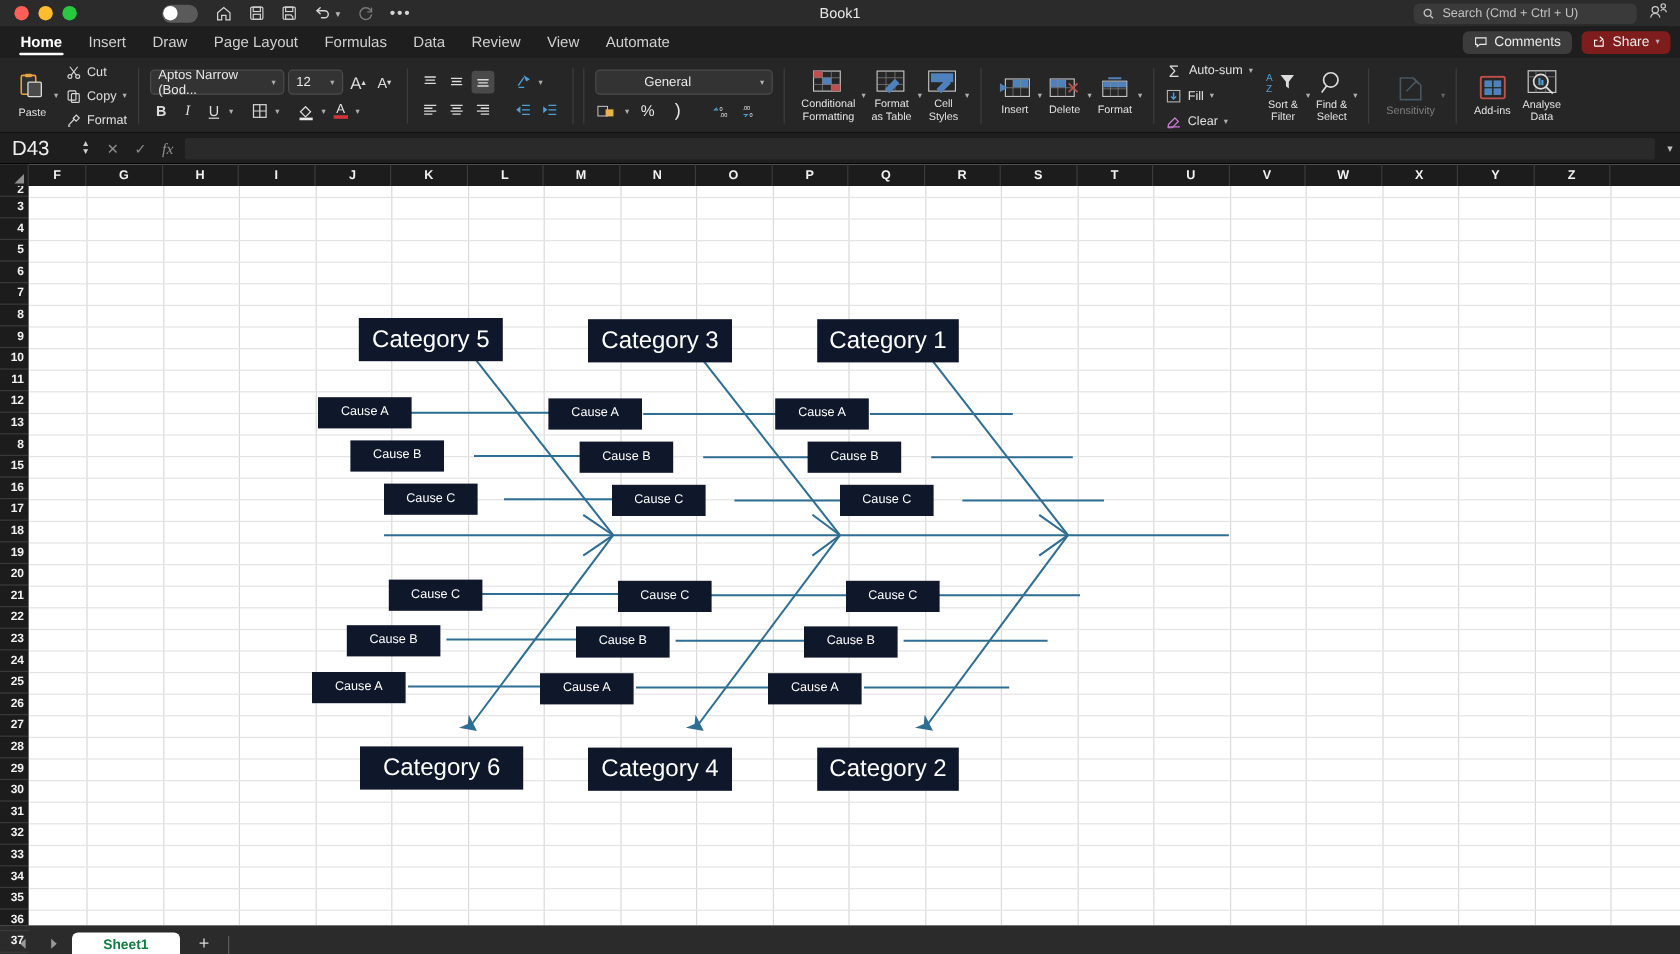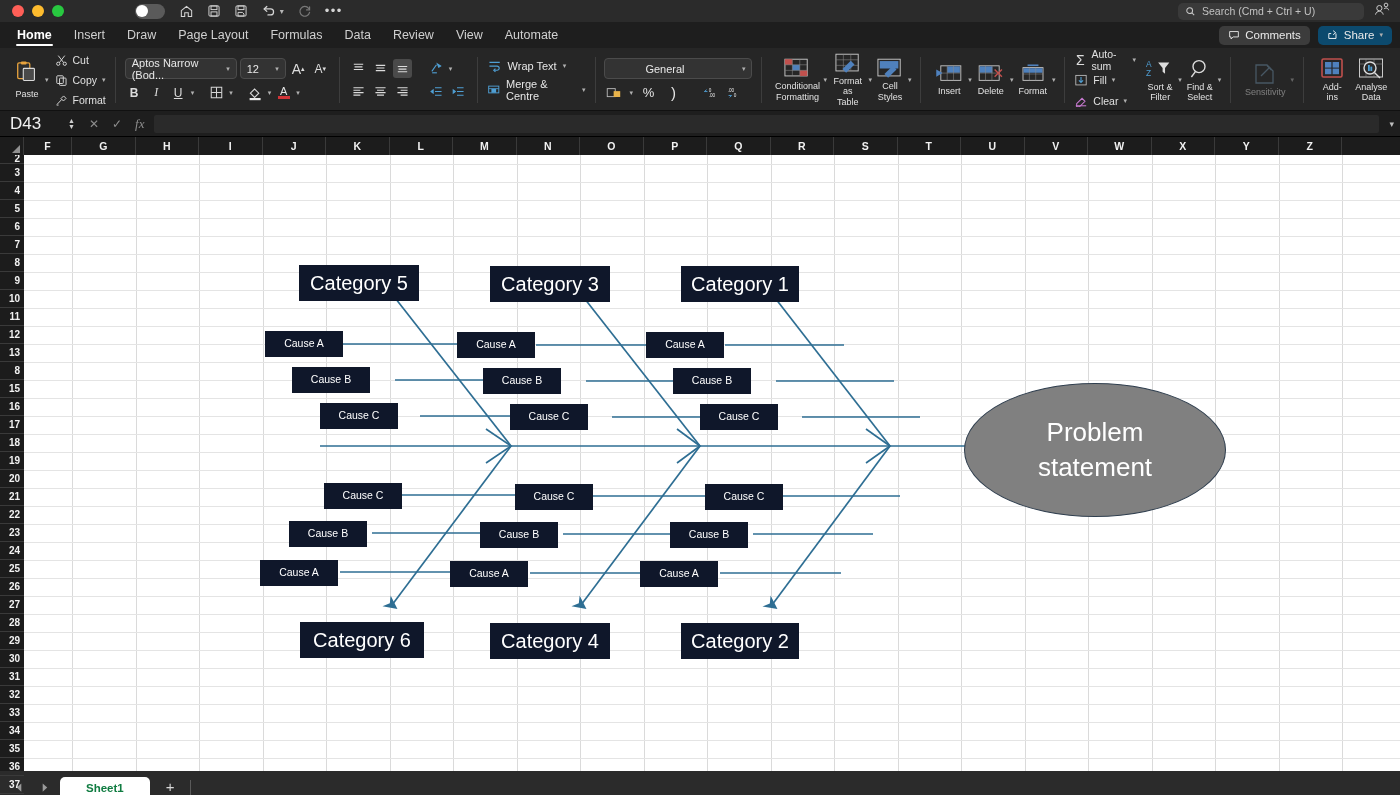--- a/index.html
+++ b/index.html
@@ -67,21 +67,21 @@
   .rtab.active::after {
     content: ""; position: absolute; left: 10px; right: 10px; bottom: 2px;
     height: 2px; background: #ffffff; border-radius: 1px;
   }
   .tabs-right { margin-left: auto; display: flex; gap: 8px; align-items: center; padding-right: 8px; }
   .pill {
     display: flex; align-items: center; gap: 5px;
     background: #3c3c3c; color: #eaeaea; font-size: 11.5px;
     border-radius: 5px; padding: 3px 9px; height: 19px;
   }
-  .pill.share { background: #0c4a6e; }
+  .pill.share { background: #7f1d1d; }
 
   
   .ribbon {
     height: 63px; background: #262626;
     display: flex; align-items: stretch; padding: 2px 4px 0 4px;
     border-bottom: 1px solid #111;
   }
   .grp { display: flex; align-items: stretch; padding: 0 5px; }
   .sep { width: 1px; background: #3d3d3d; margin: 7px 4px; }
 
@@ -226,20 +226,21 @@
     </span>
     <span class="tb-chev">▾</span>
     <span style="opacity:.45">
       <svg width="15" height="15" viewBox="0 0 16 16" fill="none" stroke="currentColor" stroke-width="1.3" stroke-linecap="round">
           <path d="M12.4 4.6A5.2 5.2 0 1 0 13.4 9"></path>
           <path d="M13.4 3v3.3h-3.2"></path>
         </svg>
     </span>
     <span style="letter-spacing:1.5px;font-size:13px;line-height:10px;">•••</span>
   </div>
+  <div class="book-title">Book1</div>
   <div class="tb-right">
     <div class="searchbox">
       <svg width="11" height="11" viewBox="0 0 16 16" fill="none" stroke="#c7c7c7" stroke-width="1.5">
           <circle cx="6.8" cy="6.8" r="4.2"></circle>
           <path d="M10 10l3.4 3.4"></path>
         </svg>
       <span class="ph">Search (Cmd + Ctrl + U)</span>
     </div>
     <span class="acct-icon">
       <svg width="16" height="14" viewBox="0 0 18 16" fill="none" stroke="currentColor" stroke-width="1.1">
@@ -426,39 +427,20 @@
       <div class="icon-btn">
         <svg width="15" height="15" viewBox="0 0 16 16" fill="none" stroke="#4f9fd4" stroke-width="1.2">
             <path d="M6.4 4h7M6.4 8h7M6.4 12h7"></path>
             <path d="M2.4 6.2 4.6 8l-2.2 1.8z" fill="#4f9fd4"></path>
           </svg>
       </div>
     </div>
   </div>
   <div class="sep"></div>
 
-  <div class="grp two-rows">
-    <div class="row" style="gap:6px;">
-      <svg width="15" height="15" viewBox="0 0 16 16" fill="none" stroke="#4f9fd4" stroke-width="1.2">
-          <path d="M2.6 3.6h11M2.6 7.6h8.2a2.2 2.2 0 1 1 0 4.4H8"></path>
-          <path d="M9 10.2 7.2 12 9 13.8"></path>
-        </svg>
-      <span style="color:#e6e6e6;font-size:11px;">Wrap Text</span>
-      <span class="chev">▾</span>
-    </div>
-    <div class="row" style="gap:6px;">
-      <svg width="15" height="15" viewBox="0 0 16 16" fill="none" stroke="#4f9fd4" stroke-width="1.1">
-          <rect x="2" y="4" width="12" height="8"></rect>
-          <path d="M2 7h12" stroke-width="1"></path>
-          <rect x="5.2" y="7.2" width="5.6" height="4.6" fill="#4f9fd4" stroke="none"></rect>
-        </svg>
-      <span style="color:#e6e6e6;font-size:11px;">Merge &amp; Centre</span>
-      <span class="chev">▾</span>
-    </div>
-  </div>
   <div class="sep"></div>
 
   <div class="grp two-rows">
     <div class="row">
       <div class="numbox" style="width:148px;padding-left:40px;">
         <span>General</span>
         <span class="chev">▾</span>
       </div>
     </div>
     <div class="row" style="gap:6px;">
@@ -848,32 +830,26 @@
         <path d="M566 341 L686 341"></path>
         <path d="M539 379 L659 379"></path>
         <path d="M506 418 L627 418"></path>
 
         <path d="M756 341 L876 341"></path>
         <path d="M729 379 L849 379"></path>
         <path d="M696 418 L817 418"></path>
       </g>
     </svg>
 
-    <div class="ellipse" style="left:940px; top:228px; width:262px; height:134px;">
-      <div>
-        <div>Problem</div>
-        <div>statement</div>
-      </div>
-    </div>
 
     <div class="node cat" style="left:275px; top:110px; width:120px; height:36px;">Category 5</div>
     <div class="node cat" style="left:466px; top:111px; width:120px; height:36px;">Category 3</div>
     <div class="node cat" style="left:657px; top:111px; width:118px; height:36px;">Category 1</div>
 
-    <div class="node cat" style="left:276px; top:467px; width:124px; height:36px;">Category 6</div>
+    <div class="node cat" style="left:276px; top:467px; width:136px; height:36px;">Category 6</div>
     <div class="node cat" style="left:466px; top:468px; width:120px; height:36px;">Category 4</div>
     <div class="node cat" style="left:657px; top:468px; width:118px; height:36px;">Category 2</div>
 
     <div class="node cause" style="left:241px; top:176px; width:78px; height:26px;">Cause A</div>
     <div class="node cause" style="left:268px; top:212px; width:78px; height:26px;">Cause B</div>
     <div class="node cause" style="left:296px; top:248px; width:78px; height:26px;">Cause C</div>
 
     <div class="node cause" style="left:433px; top:177px; width:78px; height:26px;">Cause A</div>
     <div class="node cause" style="left:459px; top:213px; width:78px; height:26px;">Cause B</div>
     <div class="node cause" style="left:486px; top:249px; width:78px; height:26px;">Cause C</div>

